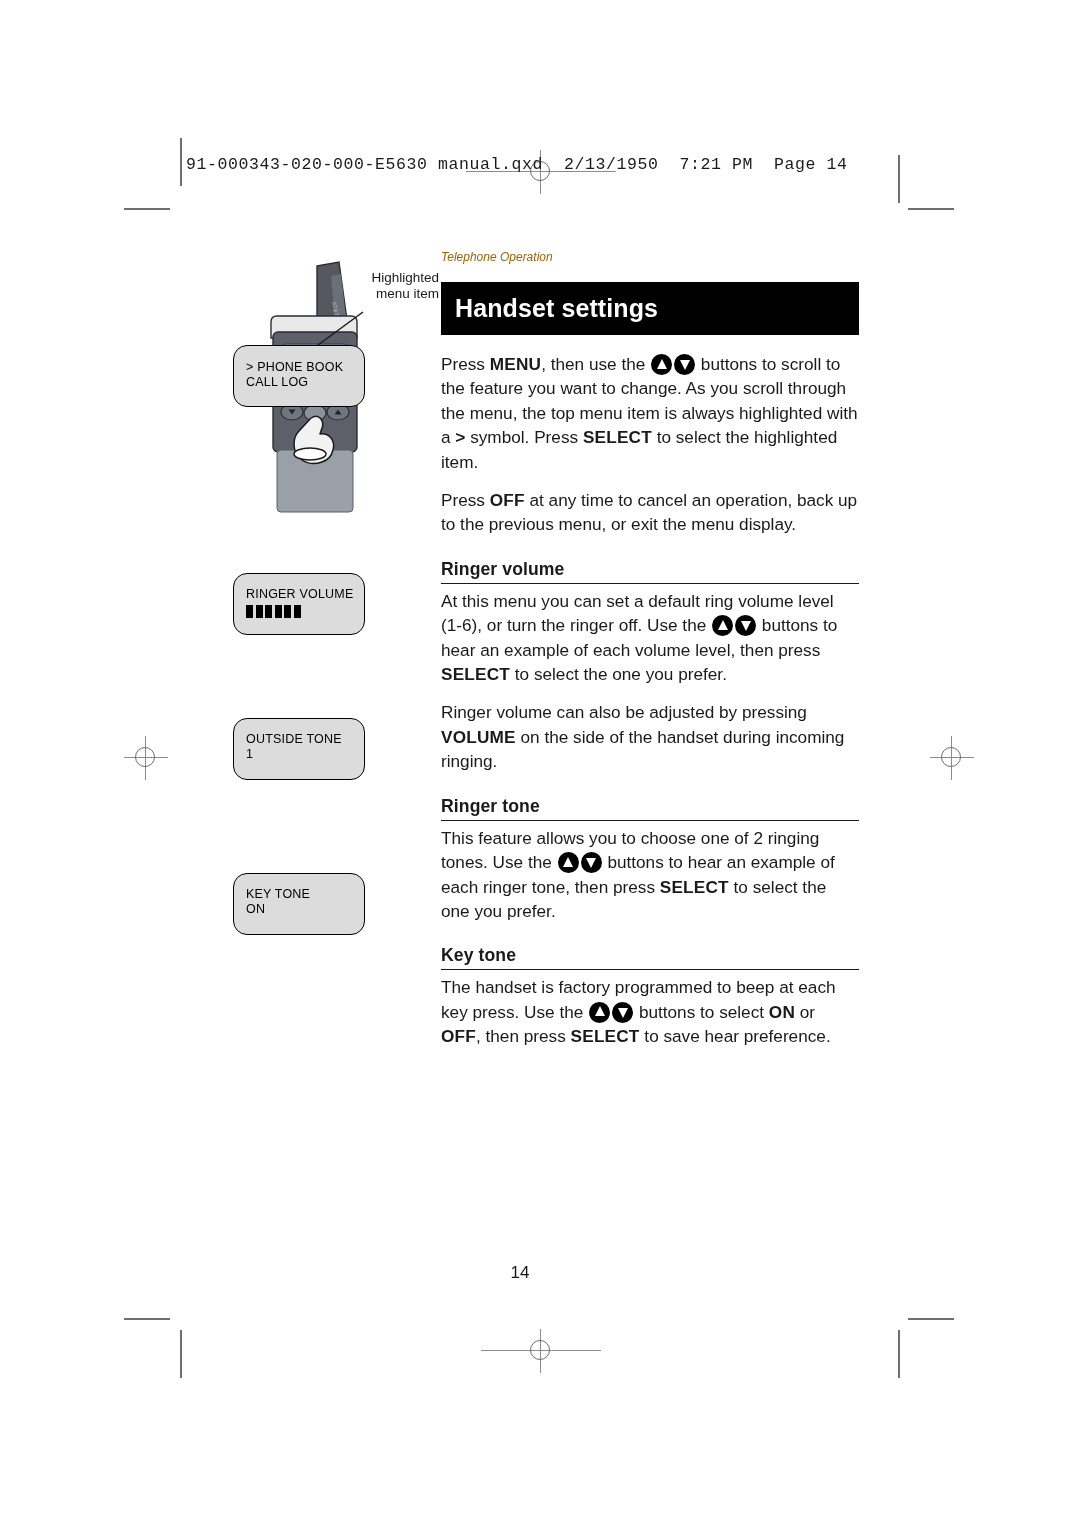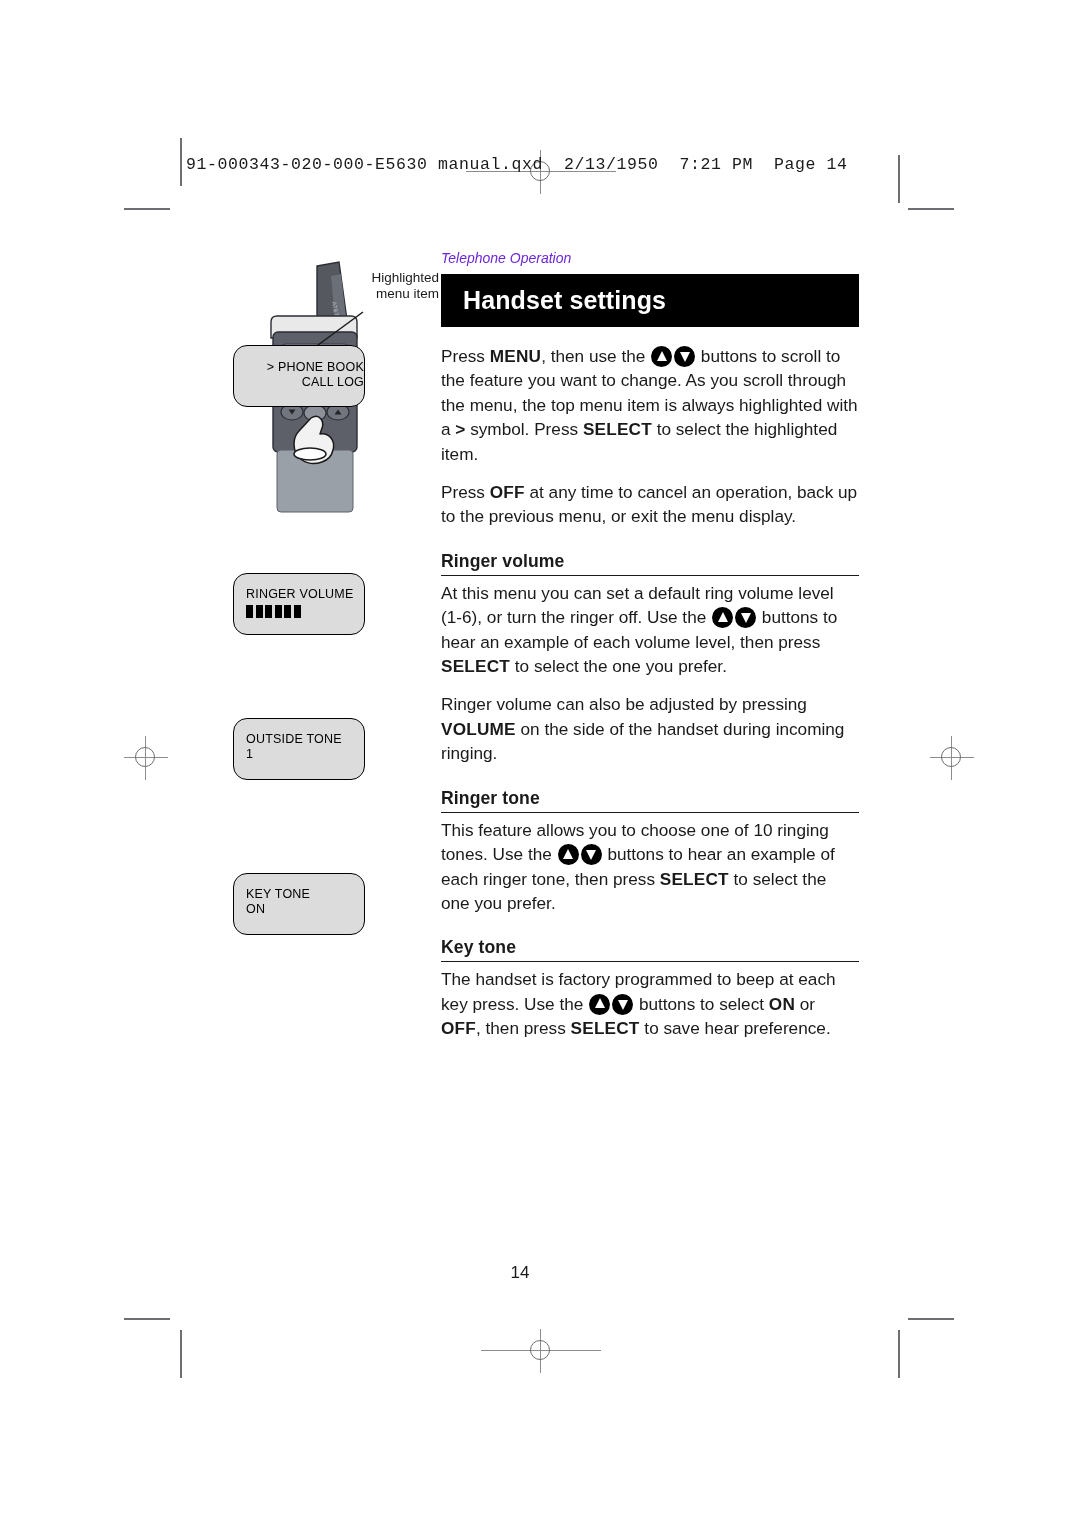--- a/index.html
+++ b/index.html
@@ -103,21 +103,20 @@
     left: 8px;
     top: 90px;
     width: 132px;
     height: 62px;
     background: #dcdcdc;
     border: 1.6px solid #000;
     border-radius: 14px;
     z-index: 6;
     box-sizing: border-box;
     padding: 14px 0 0 12px;
-    text-align: right;
   }
   .lcd-bubble .line {
     font-size: 12.5px;
     line-height: 15px;
     letter-spacing: 0.2px;
     color: #000;
     white-space: pre;
   }
 
   
@@ -151,37 +150,37 @@
   }
 
   
   .right-col {
     position: absolute;
     left: 441px;
     top: 250px;
     width: 418px;
   }
   .eyebrow {
-    font-size: 14px;
+    font-size: 12px;
     font-style: italic;
     font-family: "Liberation Sans", sans-serif;
-    color: #6d28d9;
-    margin-bottom: 8px;
+    color: #a16207;
+    margin-bottom: 18px;
   }
   .title-bar {
     background: #000;
     color: #fff;
     height: 53px;
     display: flex;
     align-items: center;
     padding-left: 14px;
     box-sizing: border-box;
   }
   .title-bar h1 {
-    margin: 8px;
+    margin: 0;
     font-size: 25px;
     font-weight: bold;
     letter-spacing: 0.1px;
   }
   p.body {
     margin: 0 0 14px 0;
     font-size: 17.2px;
     line-height: 24.4px;
     color: #1a1a1a;
   }
@@ -366,21 +365,21 @@
     <h2 class="section">Ringer volume</h2>
     <p class="body">
       <span>At this menu you can set a default ring volume level (1-6), or turn the ringer off. Use the </span><span class="navpair"><span class="navbtn up"></span><span class="navbtn down"></span></span><span> buttons to hear an example of each volume level, then press </span><span class="k">SELECT</span><span> to select the one you prefer.</span>
     </p>
     <p class="body">
       <span>Ringer volume can also be adjusted by pressing </span><span class="k">VOLUME</span><span> on the side of the handset during incoming ringing.</span>
     </p>
 
     <h2 class="section">Ringer tone</h2>
     <p class="body">
-      <span>This feature allows you to choose one of 10 ringing tones. Use the </span><span class="navpair"><span class="navbtn up"></span><span class="navbtn down"></span></span><span> buttons to hear an example of each ringer tone, then press </span><span class="k">SELECT</span><span> to select the one you prefer.</span>
+      <span>This feature allows you to choose one of 2 ringing tones. Use the </span><span class="navpair"><span class="navbtn up"></span><span class="navbtn down"></span></span><span> buttons to hear an example of each ringer tone, then press </span><span class="k">SELECT</span><span> to select the one you prefer.</span>
     </p>
 
     <h2 class="section">Key tone</h2>
     <p class="body">
       <span>The handset is factory programmed to beep at each key press. Use the </span><span class="navpair"><span class="navbtn up"></span><span class="navbtn down"></span></span><span> buttons to select </span><span class="k">ON</span><span> or </span><span class="k">OFF</span><span>, then press </span><span class="k">SELECT</span><span> to save hear preference.</span>
     </p>
 
   </div>
 
   <div class="folio">14</div>

